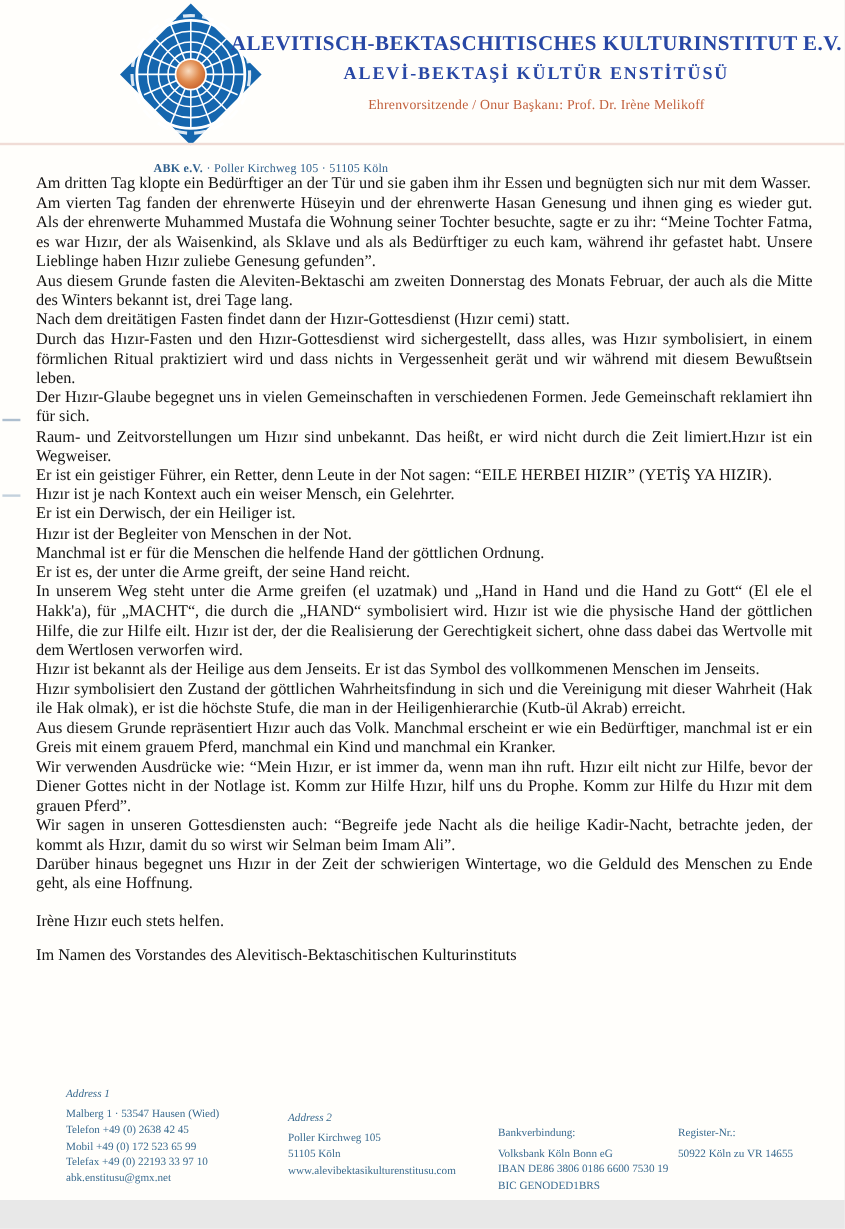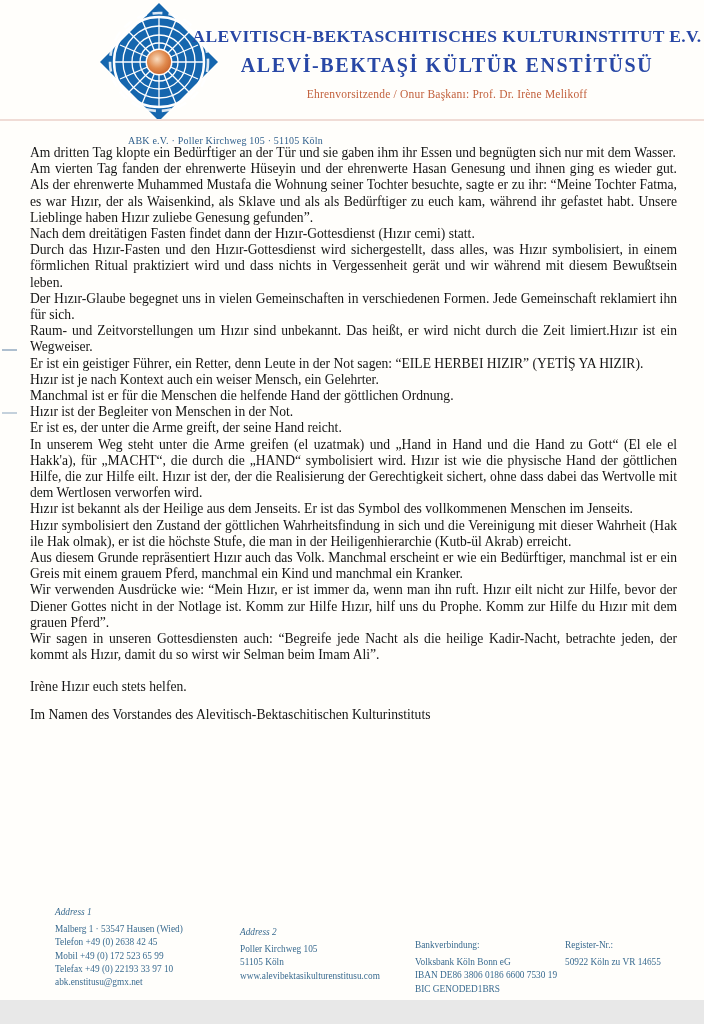--- a/index.html
+++ b/index.html
@@ -5,26 +5,26 @@
   html,body { margin:0; padding:0; background:#e8e8e8; }
   .page {
     position:relative; width:704px; height:1000px; margin:0 auto;
     background:#fffefb; overflow:hidden;
     font-family:"Liberation Serif", serif; color:#141414;
   }
   
   .logo { position:absolute; left:98px; top:2px; width:122px; height:120px; }
   .titles { position:absolute; left:192px; top:26px; width:510px; text-align:center; }
   .t1 { color:#2847a5; font-weight:bold; font-size:17.5px; letter-spacing:0.4px; white-space:nowrap; }
-  .t2 { color:#2847a5; font-weight:bold; font-size:20px; letter-spacing:1.6px; margin-top:7px; white-space:nowrap; }
+  .t2 { color:#2847a5; font-weight:bold; font-size:15px; letter-spacing:1.6px; margin-top:7px; white-space:nowrap; }
   .hon { color:#c2603c; font-size:11.5px; margin-top:11px; letter-spacing:0.2px; }
   .rule { position:absolute; top:119px; left:0; width:704px; height:2px; background:#f0dcd6; }
   
   .sender { position:absolute; top:135px; left:128px; font-size:10px; color:#2f5f8c; letter-spacing:0.2px; }
-  .sender-org { font-weight:normal; margin-right:3px; }
+  .sender-org { font-weight:bold; margin-right:3px; }
   
   .fold-mark { position:absolute; left:2px; width:15px; height:2px; background:#aebfcf; }
   .m1 { top:349px; } .m2 { top:412px; background:#c4d1dc; }
   
   .body {
     position:absolute; top:145px; left:30px; width:647px;
     font-size:13.6px; line-height:16.2px; text-align:justify;
   }
   .body p { margin:0; }
   .gap1 { margin-top:15px !important; }
@@ -84,35 +84,38 @@
   <div class="sender">
     <span class="sender-org">ABK e.V.</span><span>· Poller Kirchweg 105 · 51105 Köln</span>
   </div>
 
   <div class="fold-mark m1"></div>
   <div class="fold-mark m2"></div>
 
   <div class="body">
     <p>Am dritten Tag klopte ein Bedürftiger an der Tür und sie gaben ihm ihr Essen und begnügten sich nur mit dem Wasser.</p>
     <p>Am vierten Tag fanden der ehrenwerte Hüseyin und der ehrenwerte Hasan Genesung und ihnen ging es wieder gut.  Als der ehrenwerte Muhammed Mustafa die Wohnung seiner Tochter besuchte, sagte er zu ihr: “Meine Tochter Fatma, es war Hızır, der als Waisenkind, als Sklave und als als Bedürftiger zu euch kam, während ihr gefastet habt. Unsere Lieblinge haben Hızır zuliebe Genesung gefunden”.</p>
+    <p>Aus diesem Grunde fasten die Aleviten-Bektaschi am zweiten Donnerstag des Monats Februar, der auch als die Mitte des Winters bekannt ist, drei Tage lang.</p>
     <p>Nach dem dreitätigen Fasten findet dann der Hızır-Gottesdienst (Hızır cemi) statt.</p>
     <p>Durch das Hızır-Fasten und den Hızır-Gottesdienst wird sichergestellt, dass alles, was  Hızır symbolisiert, in einem förmlichen Ritual praktiziert wird und dass nichts in Vergessenheit gerät und wir während mit diesem Bewußtsein leben.</p>
     <p>Der Hızır-Glaube begegnet uns in vielen Gemeinschaften in verschiedenen Formen. Jede Gemeinschaft reklamiert ihn für sich.</p>
     <p>Raum- und Zeitvorstellungen um Hızır sind unbekannt. Das heißt, er wird nicht durch die Zeit limiert.Hızır ist ein Wegweiser.</p>
     <p>Er ist ein geistiger Führer, ein Retter, denn Leute in der Not sagen: “EILE HERBEI HIZIR” (YETİŞ YA HIZIR).</p>
     <p>Hızır ist je nach Kontext auch ein weiser Mensch, ein Gelehrter.</p>
+    <p>Er ist ein Derwisch, der ein Heiliger ist.</p>
+    <p>Hızır ist der Begleiter von Menschen in der Not.</p>
     <p>Manchmal ist er für die Menschen die helfende Hand der göttlichen Ordnung.</p>
-    <p>Hızır ist der Begleiter von Menschen in der Not.</p>
     <p>Er ist es, der unter die Arme greift, der seine Hand reicht.</p>
     <p>In unserem Weg steht unter die Arme greifen (el uzatmak) und „Hand in Hand und die Hand zu Gott“ (El ele el Hakk'a), für „MACHT“, die durch die „HAND“ symbolisiert wird. Hızır ist wie die physische Hand der göttlichen Hilfe, die zur Hilfe eilt. Hızır ist der, der die Realisierung der Gerechtigkeit sichert, ohne dass dabei das Wertvolle mit dem Wertlosen verworfen wird.</p>
     <p>Hızır ist bekannt als der Heilige aus dem Jenseits. Er ist das Symbol des vollkommenen Menschen im Jenseits.</p>
     <p>Hızır symbolisiert den Zustand der göttlichen Wahrheitsfindung in sich und die Vereinigung mit dieser Wahrheit (Hak ile Hak olmak), er ist die höchste Stufe, die man in der Heiligenhierarchie (Kutb-ül Akrab) erreicht.</p>
     <p>Aus diesem Grunde repräsentiert Hızır auch das Volk. Manchmal erscheint er wie ein Bedürftiger, manchmal ist er ein Greis mit einem grauem Pferd, manchmal ein Kind und manchmal ein Kranker.</p>
     <p>Wir verwenden  Ausdrücke wie: “Mein Hızır, er ist immer da, wenn man ihn ruft. Hızır eilt nicht zur Hilfe, bevor der Diener Gottes nicht in der Notlage ist. Komm zur Hilfe Hızır, hilf uns du Prophe. Komm zur Hilfe du Hızır mit dem grauen Pferd”.</p>
     <p>Wir sagen in unseren Gottesdiensten auch: “Begreife jede Nacht als die heilige Kadir-Nacht, betrachte jeden, der kommt als Hızır, damit du so wirst wir Selman beim Imam Ali”.</p>
+    <p>Darüber hinaus begegnet uns Hızır in der Zeit der schwierigen Wintertage, wo die Gelduld des Menschen zu Ende geht, als eine Hoffnung.</p>
     <p class="gap1">Irène Hızır euch stets helfen.</p>
     <p class="gap2">Im Namen des Vorstandes des Alevitisch-Bektaschitischen Kulturinstituts</p>
   </div>
 
   <div class="fcol c1">
     <div class="flabel italic">Address 1</div>
     <div>Malberg 1 · 53547 Hausen (Wied)</div>
     <div>Telefon +49 (0) 2638 42 45</div>
     <div>Mobil  +49 (0) 172 523 65 99</div>
     <div>Telefax +49 (0) 22193 33 97 10</div>

